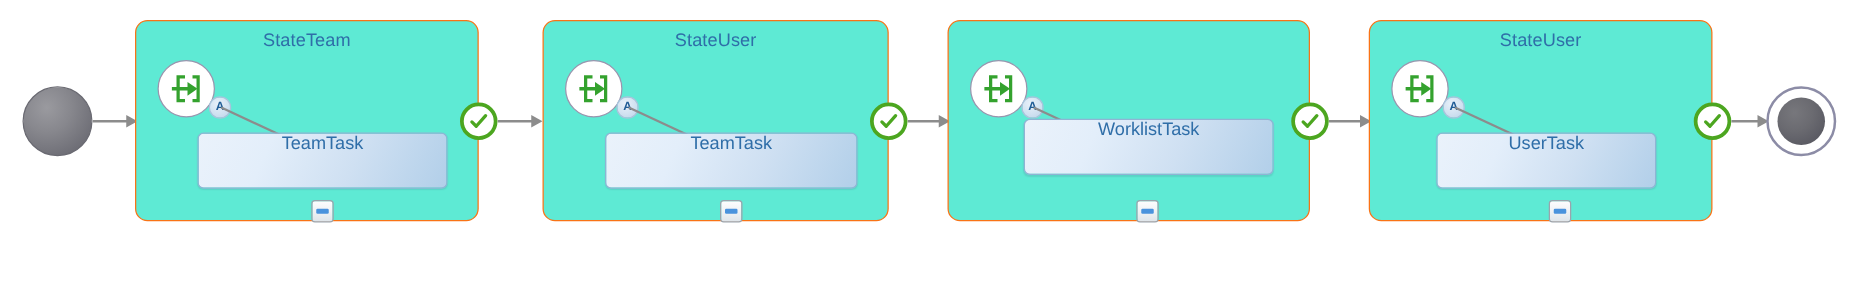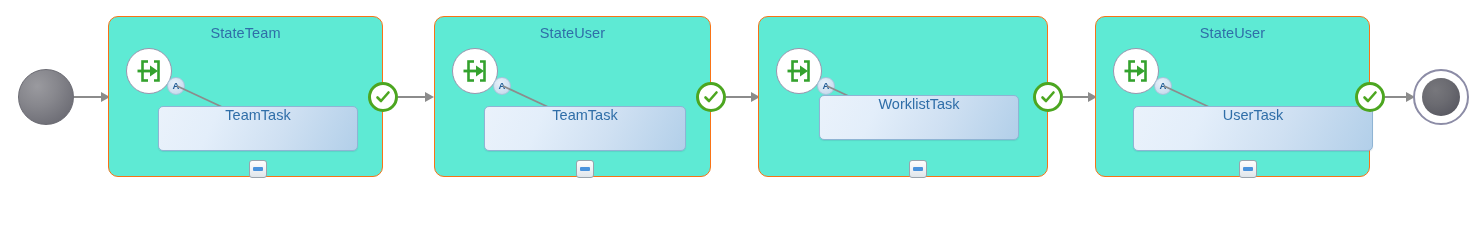--- a/index.html
+++ b/index.html
@@ -319,21 +319,21 @@
 
     <div class="a-badge" style="left:58px; top:60px;">A</div>
 
     <div class="inner-arrow" style="left:66px; top:66px; width:80px; height:42px;">
       <svg width="80" height="42" viewBox="0 0 80 42">
         <line x1="2" y1="3" x2="60" y2="30" stroke="#8c8c8c" stroke-width="1.8"></line>
         <polygon points="55,24 66,35 51,34" fill="#8c8c8c"></polygon>
       </svg>
     </div>
 
-    <div class="task" style="left:37px; top:89px; width:240px; height:45px;">
+    <div class="task" style="left:53px; top:89px; width:176px; height:45px;">
       <span class="task-label">UserTask</span>
     </div>
 
     <div class="collapse-btn" style="left:143px; top:143px;">
       <span class="minus"></span>
     </div>
   </div>
 
   <div class="check-marker" style="left:1355px; top:82px;">
     <svg width="18" height="18" viewBox="0 0 18 18">

